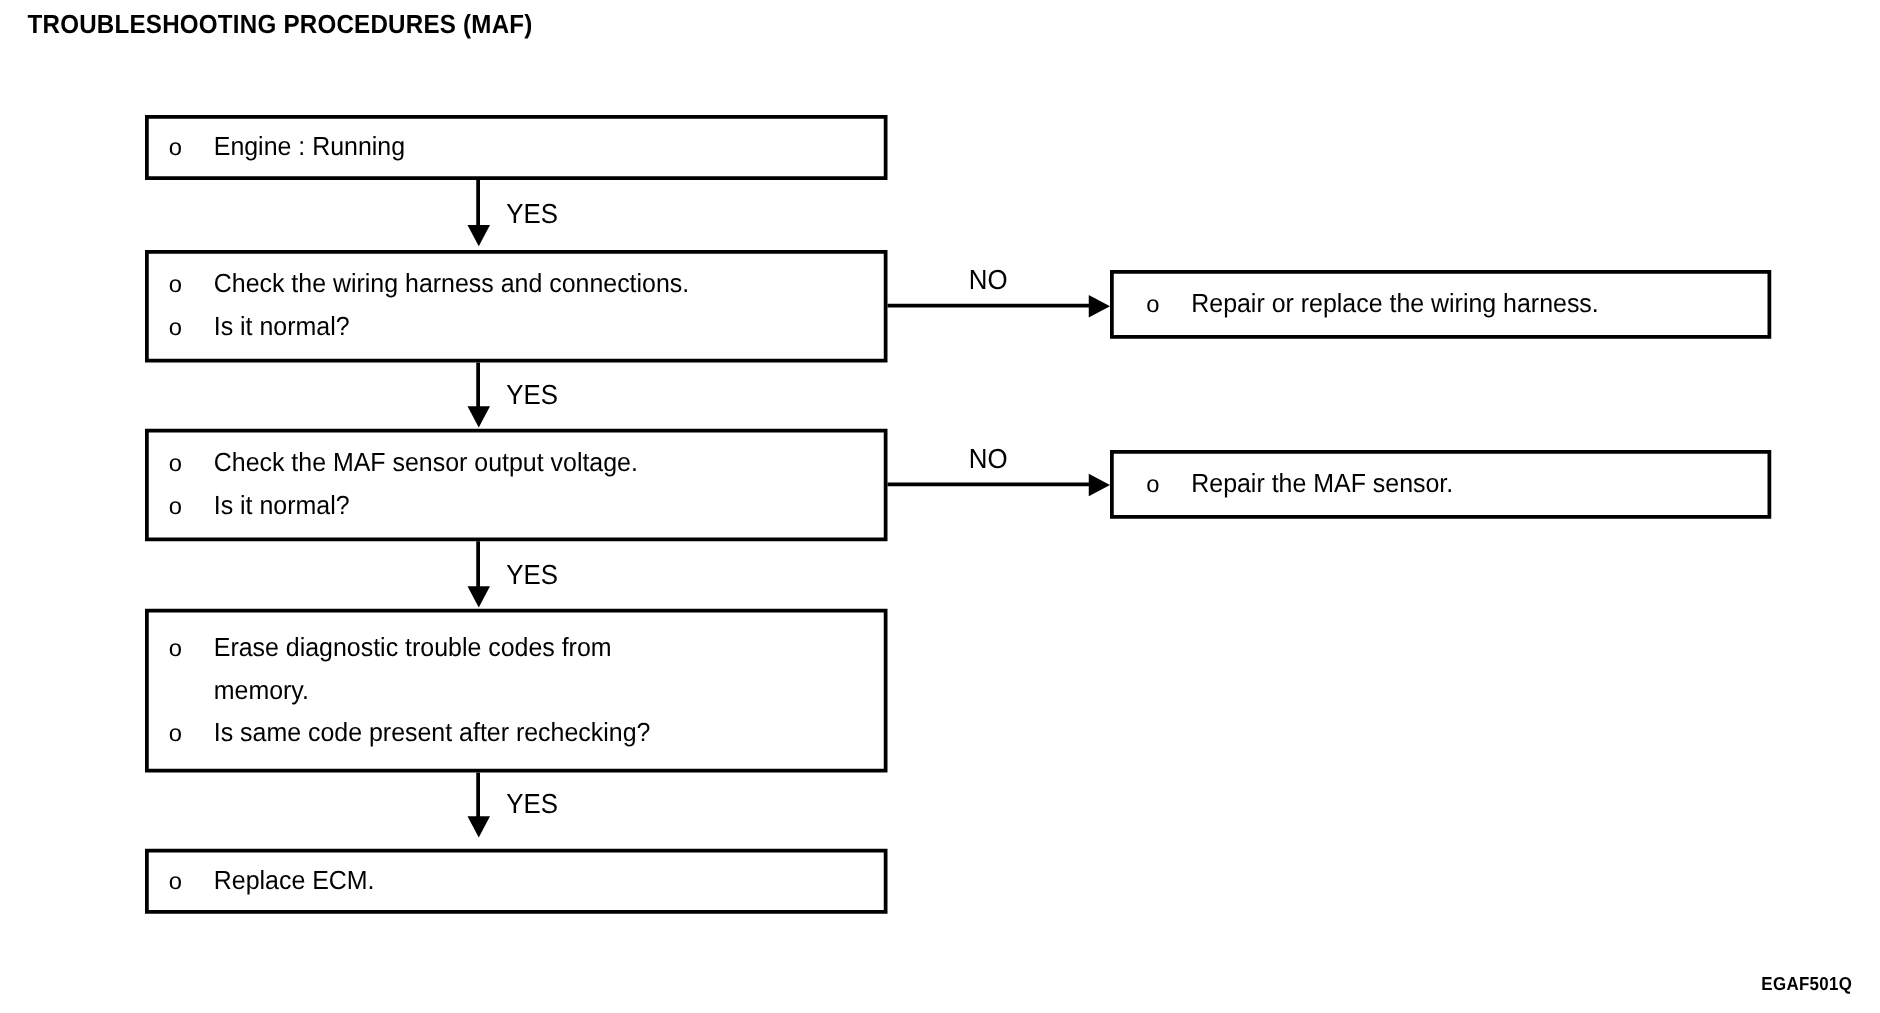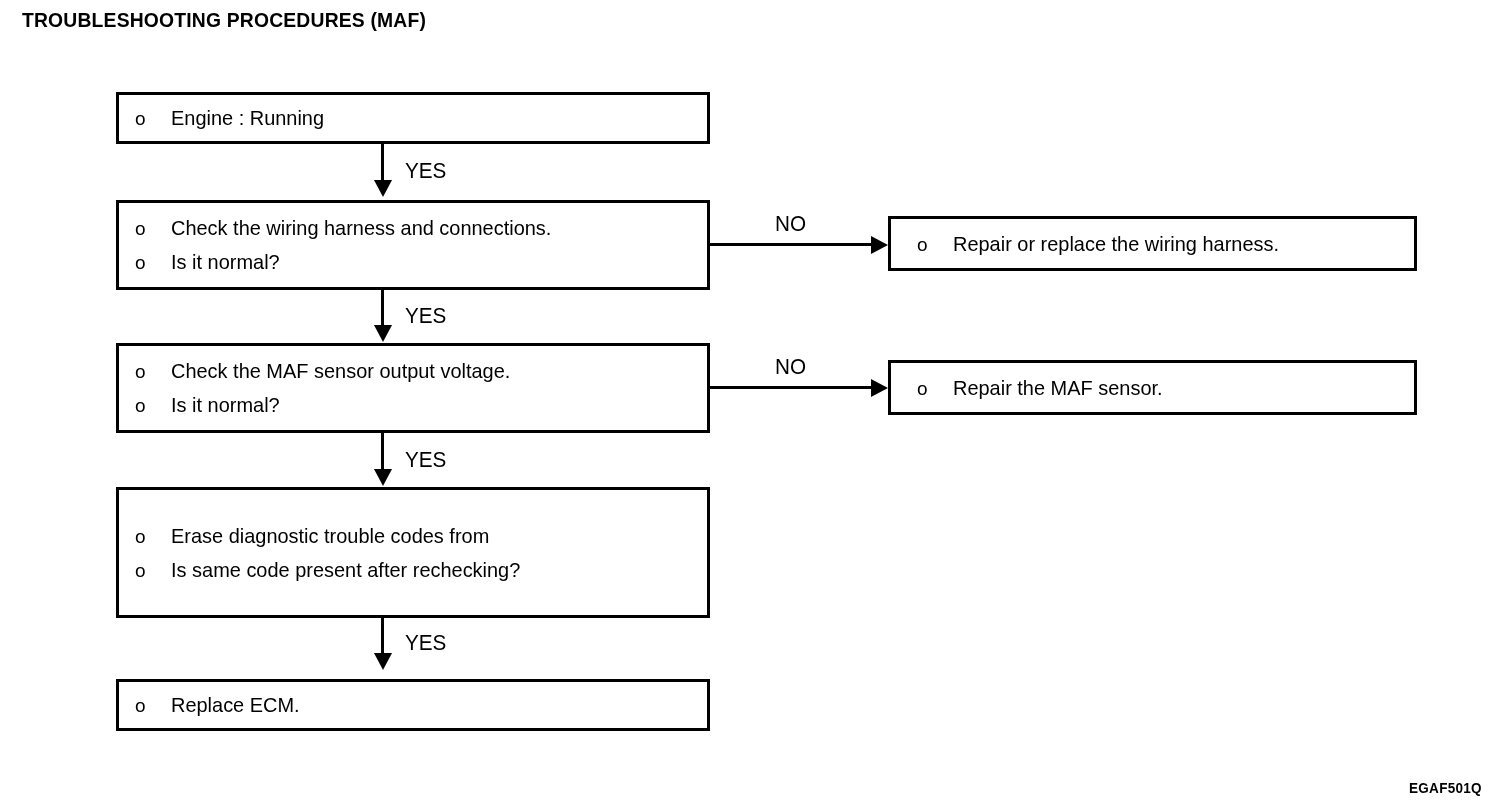--- a/index.html
+++ b/index.html
@@ -197,20 +197,24 @@
   <div class="arrow-down" style="left:374px; top:469px;"></div>
   <div class="edge-label" style="left:405px; top:447px;">YES</div>
 
   <div class="box" style="left:116px; top:487px; width:594px; height:131px;">
     <div class="box-lines">
       <div class="line">
         <span class="bullet">o</span>
         <span class="ltext">Erase diagnostic trouble codes from</span>
       </div>
       <div class="line">
+        <span class="bullet blank">o</span>
+        <span class="ltext">memory.</span>
+      </div>
+      <div class="line">
         <span class="bullet">o</span>
         <span class="ltext">Is same code present after rechecking?</span>
       </div>
     </div>
   </div>
 
   <div class="vline" style="left:381px; top:618px; height:40px;"></div>
   <div class="arrow-down" style="left:374px; top:653px;"></div>
   <div class="edge-label" style="left:405px; top:630px;">YES</div>
 

